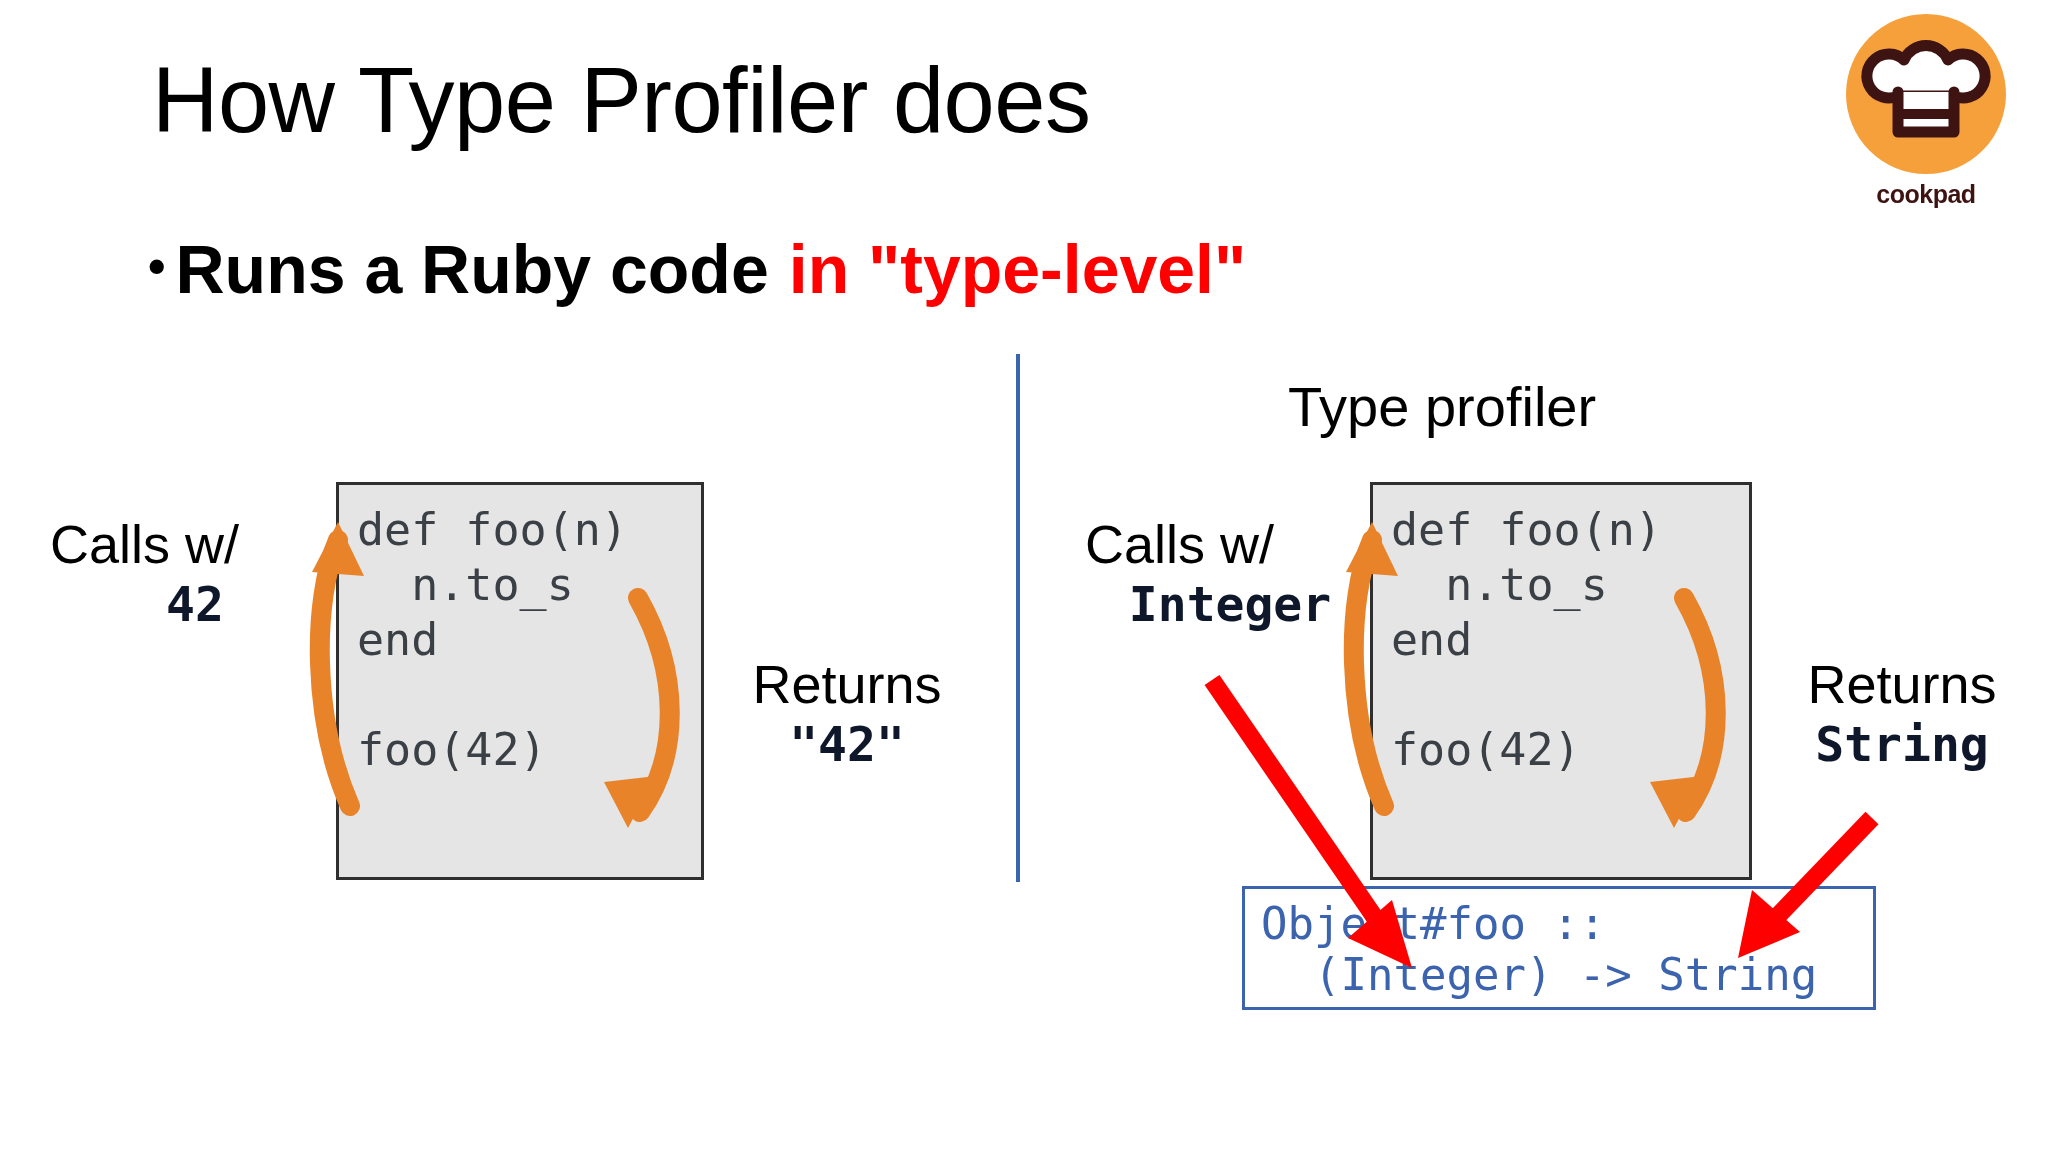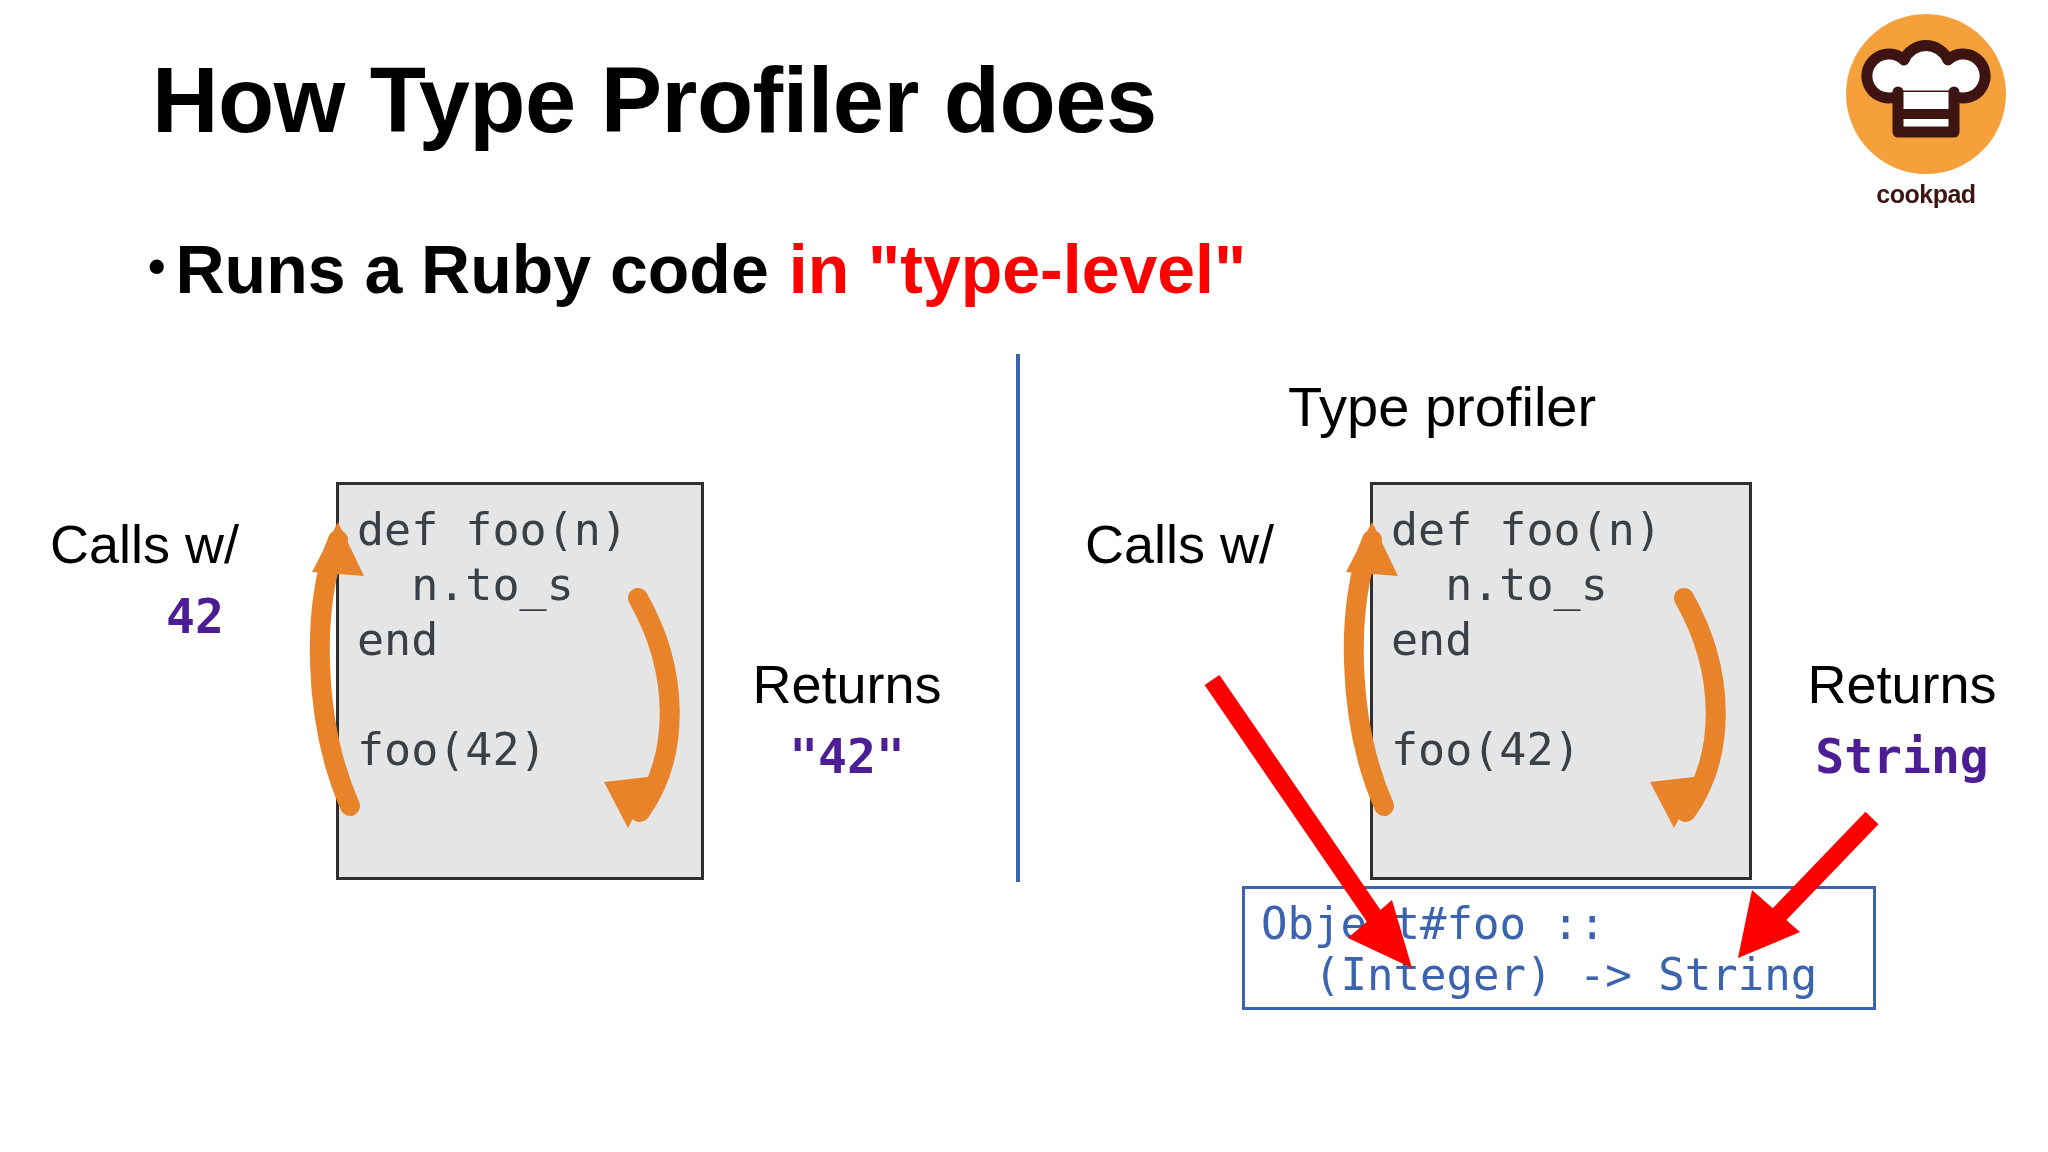--- a/index.html
+++ b/index.html
@@ -19,21 +19,21 @@
     overflow: hidden;
   }
 
   
   #slide-title {
     position: absolute;
     left: 152px;
     top: 52px;
     font-size: 92px;
     line-height: 1.05;
-    font-weight: 700;
+    font-weight: 400;
     color: #000000;
     letter-spacing: -0.5px;
     white-space: nowrap;
   }
 
   
   #bullet-line {
     position: absolute;
     left: 148px;
     top: 232px;
@@ -131,23 +131,23 @@
     font-size: 54px;
     color: #000000;
     display: block;
     line-height: 1.05;
   }
   .side-label .val {
     display: block;
     font-family: "DejaVu Sans Mono", monospace;
     font-weight: 700;
     font-size: 48px;
-    color: #4c1d95;
+    color: #0f172a;
     line-height: 1.3;
-    margin-top: 12px;
+    margin-top: 0;
   }
   #label-calls-left   { left: 50px;   top: 516px; width: 290px; }
   #label-returns-left { left: 712px;  top: 656px; width: 270px; }
   #label-calls-right  { left: 1085px; top: 516px; width: 290px; }
   #label-returns-right{ left: 1762px; top: 656px; width: 280px; }
   #label-calls-left .lab, #label-calls-right .lab { text-align: left; }
 
   
   #signature-box {
     position: absolute;
@@ -233,20 +233,21 @@
     <span class="val">42</span>
   </div>
 
   <div class="side-label" id="label-returns-left">
     <span class="lab">Returns</span>
     <span class="val">"42"</span>
   </div>
 
   <div class="side-label" id="label-calls-right">
     <span class="lab">Calls w/</span>
+    <span class="val">Integer</span>
   </div>
 
   <div class="side-label" id="label-returns-right">
     <span class="lab">Returns</span>
     <span class="val">String</span>
   </div>
 
   <div id="signature-box">
     <pre>Object#foo ::
   (Integer) -&gt; String</pre>

